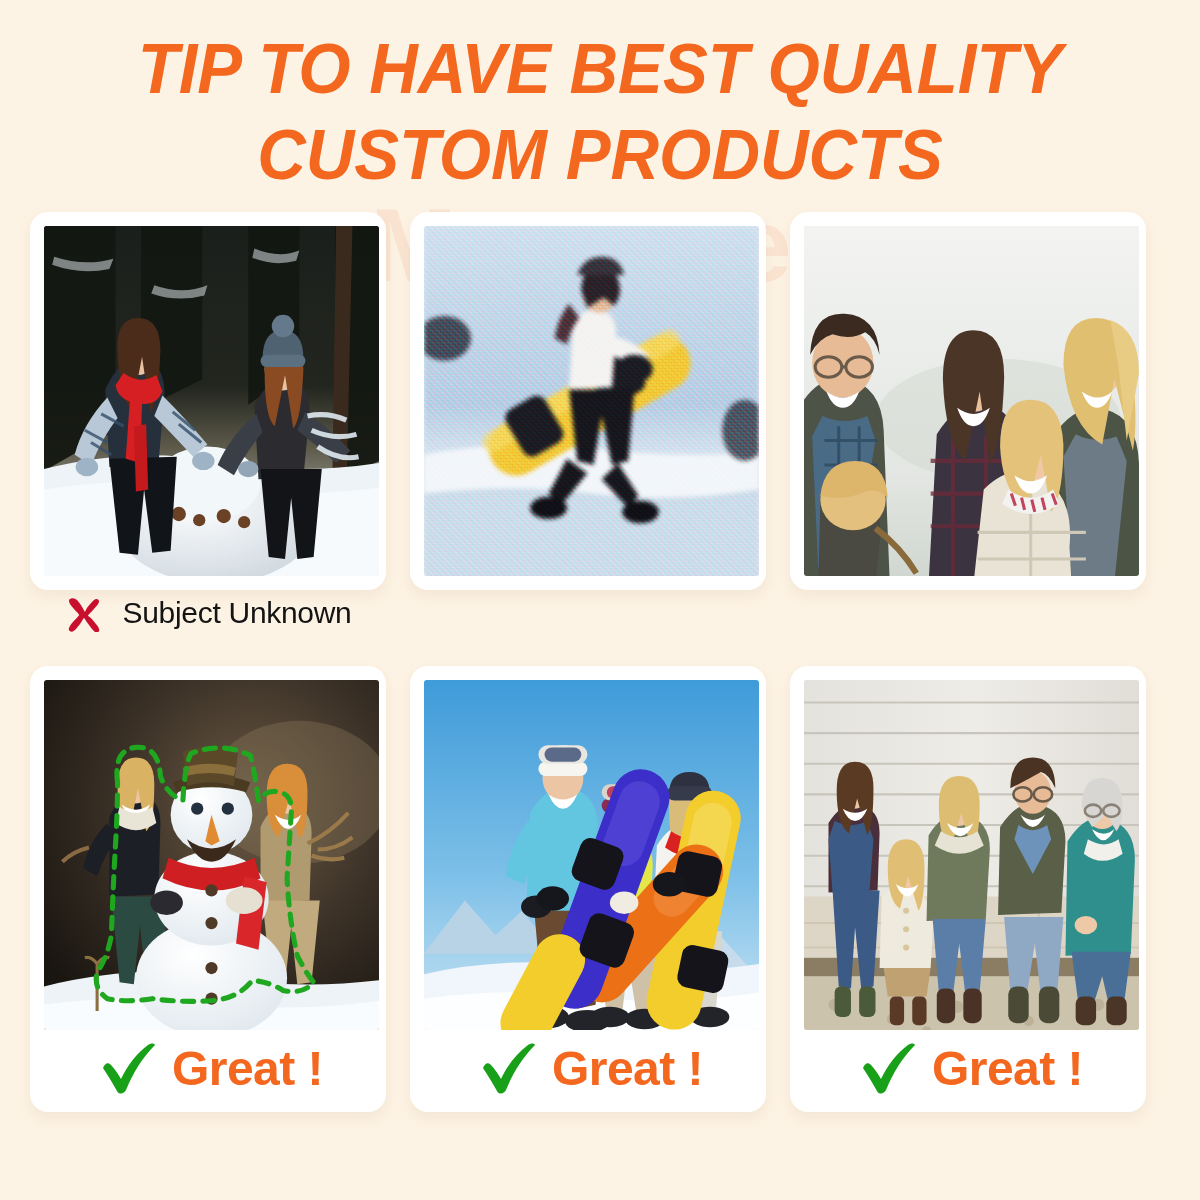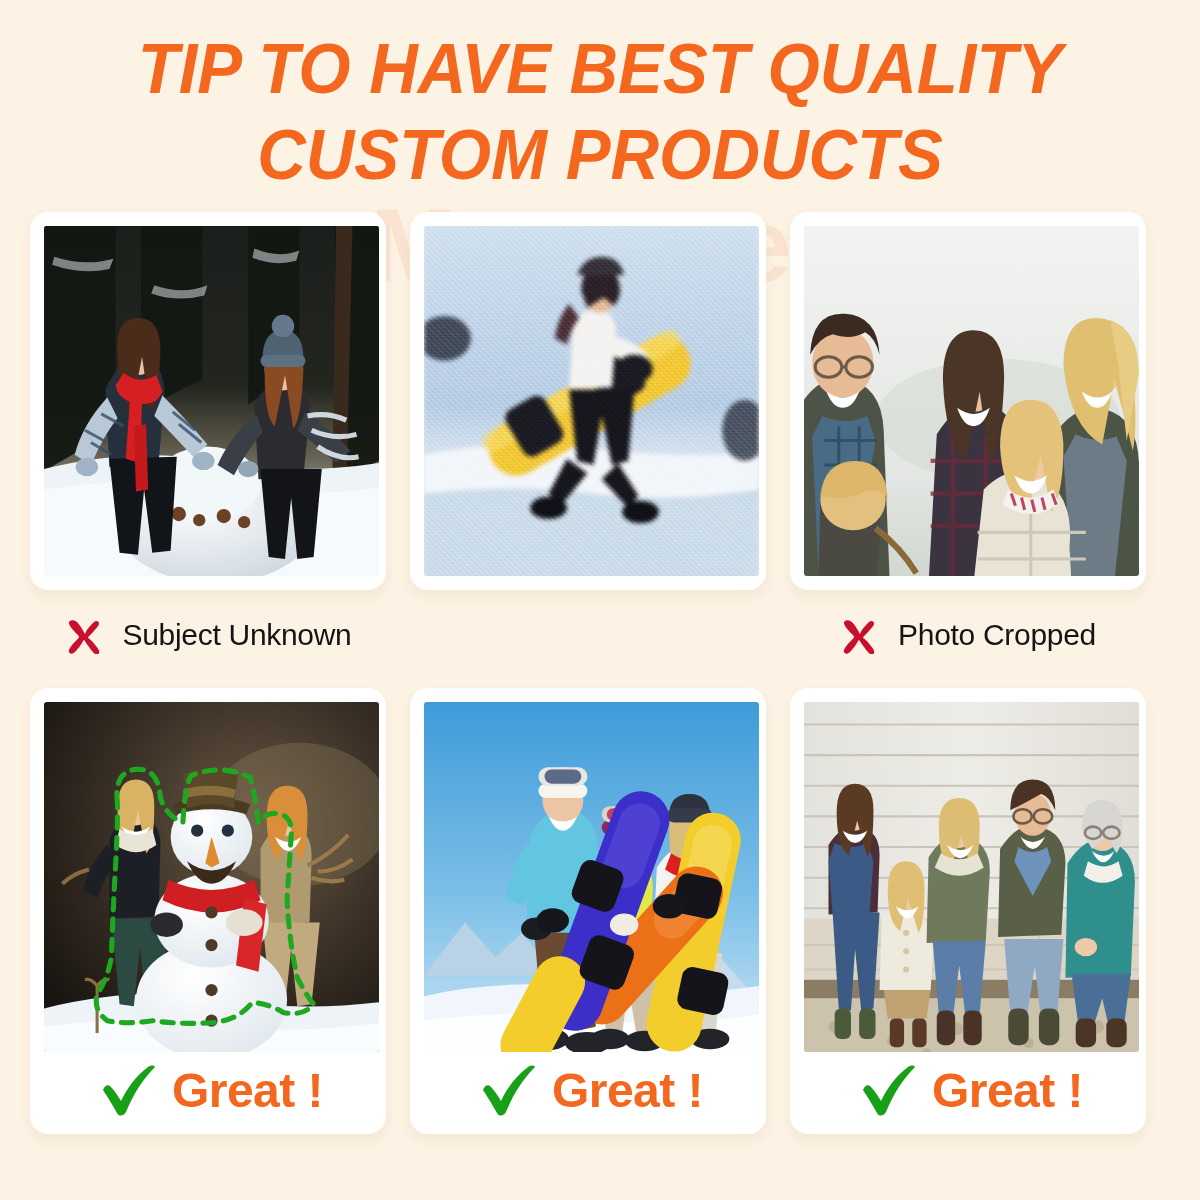--- a/index.html
+++ b/index.html
@@ -82,21 +82,21 @@
     background: #dfe7ee;
   }
   .photo.tall { height: 350px; }
 
   
   .caption-outside {
     display: flex;
     align-items: center;
     justify-content: center;
     gap: 20px;
-    margin-top: 26px;
+    margin-top: 4px;
     width: 100%;
   }
   .caption-outside .cap-text {
     font-size: 30px;
     font-weight: 500;
     color: #141414;
     letter-spacing: -.3px;
     white-space: nowrap;
   }
   .caption-inside {
@@ -354,26 +354,20 @@
             <path d="M192 216q0-46 30-46t32 44q0 50-12 66l-10-56-14 54q-24-18-26-62z" fill="#e4c279"></path>
             <path d="M206 244q16 12 32 0-6 18-16 18t-16-18z" fill="#fff"></path>
 
             <path d="M200 258q22 16 44 0l6 14q-28 20-56 0z" fill="#f2f2f0"></path>
             <g stroke="#c3445c" stroke-width="3">
               <path d="M203 262l4 12M213 266l3 12M223 268l3 12M233 266l3 12M243 262l4 11"></path>
             </g>
           </g>
         </svg>
       </div>
-    </div>
-    <div class="caption-outside">
-      <svg class="xicon" viewBox="0 0 40 40">
-        <path d="M6 5c4-2 8 2 11 7 2 3 3 5 4 7 1-3 3-6 6-9 3-4 6-6 8-4 2 2 0 5-3 8-3 4-6 6-8 9 3 2 6 5 9 9 3 3 4 7 2 8-2 2-5-1-8-5-3-4-5-7-7-10-2 3-4 7-7 10-3 4-6 6-8 4-2-1-1-4 2-8 3-4 6-6 8-9-2-3-5-5-8-9-3-4-4-7-1-8z" fill="#C8102E"></path>
-      </svg>
-      <span class="cap-text">Photo Cropped</span>
     </div>
   </div>
 
   <div class="cell">
     <div class="card with-caption">
       <div class="photo tall">
         <svg class="scene" viewBox="0 0 328 350" preserveAspectRatio="none">
           <defs>
             <radialGradient id="warmBg" cx=".62" cy=".35" r=".75">
               <stop offset="0" stop-color="#6b5a45"></stop>

